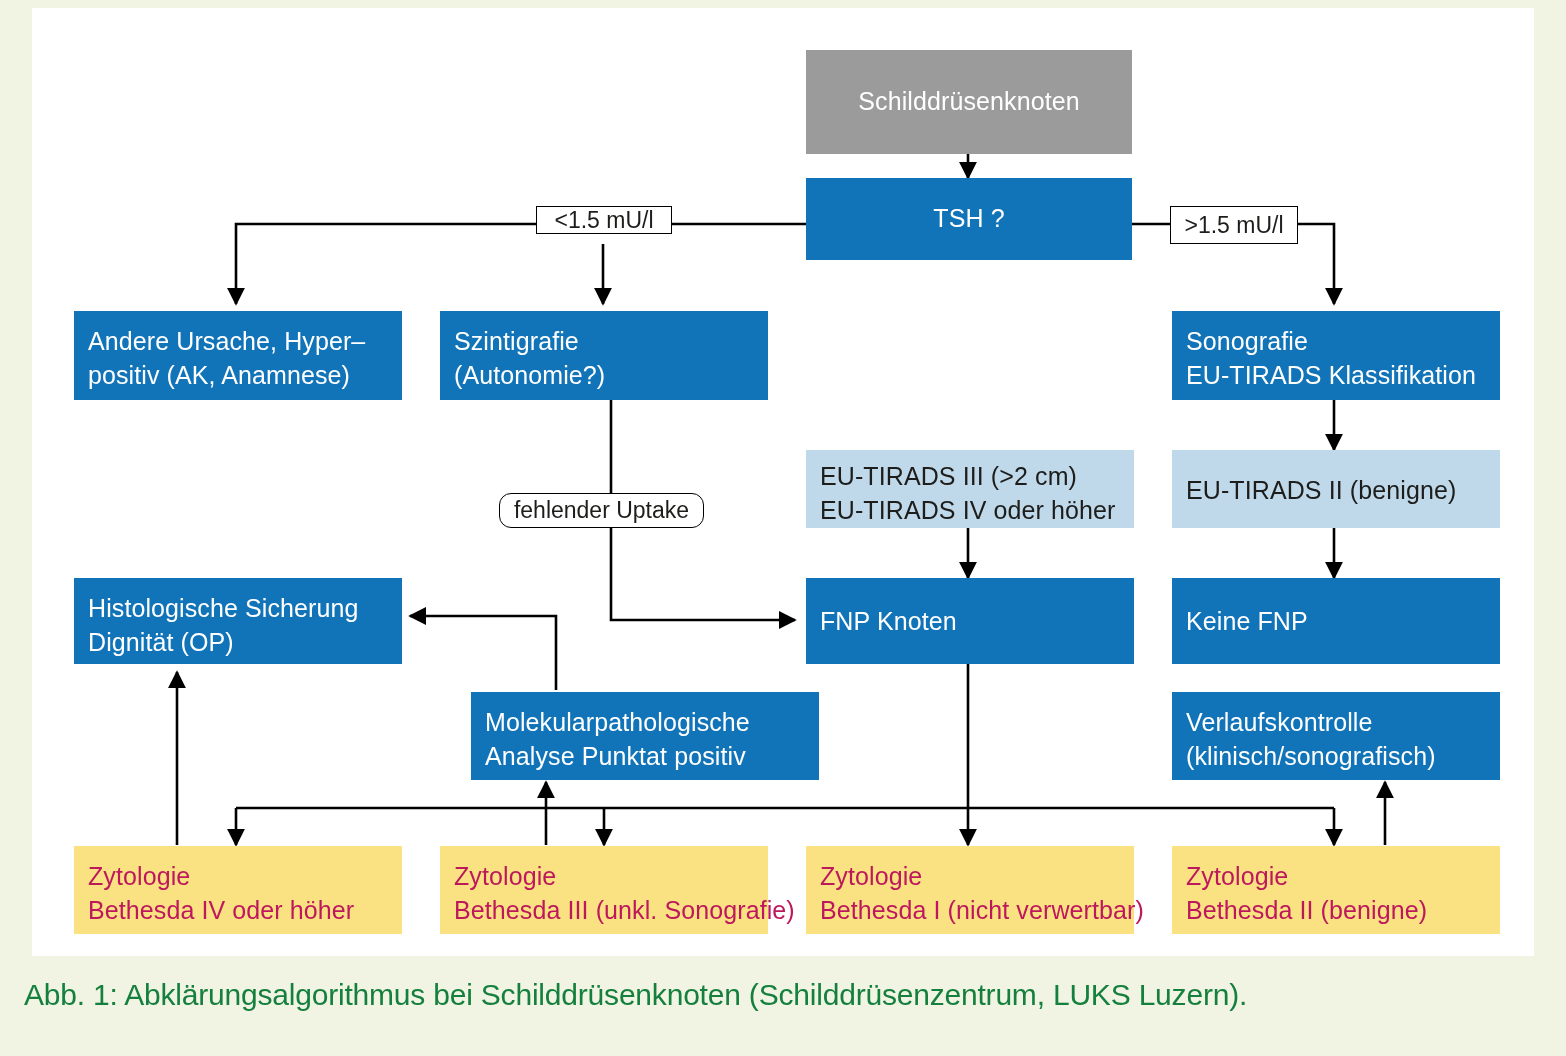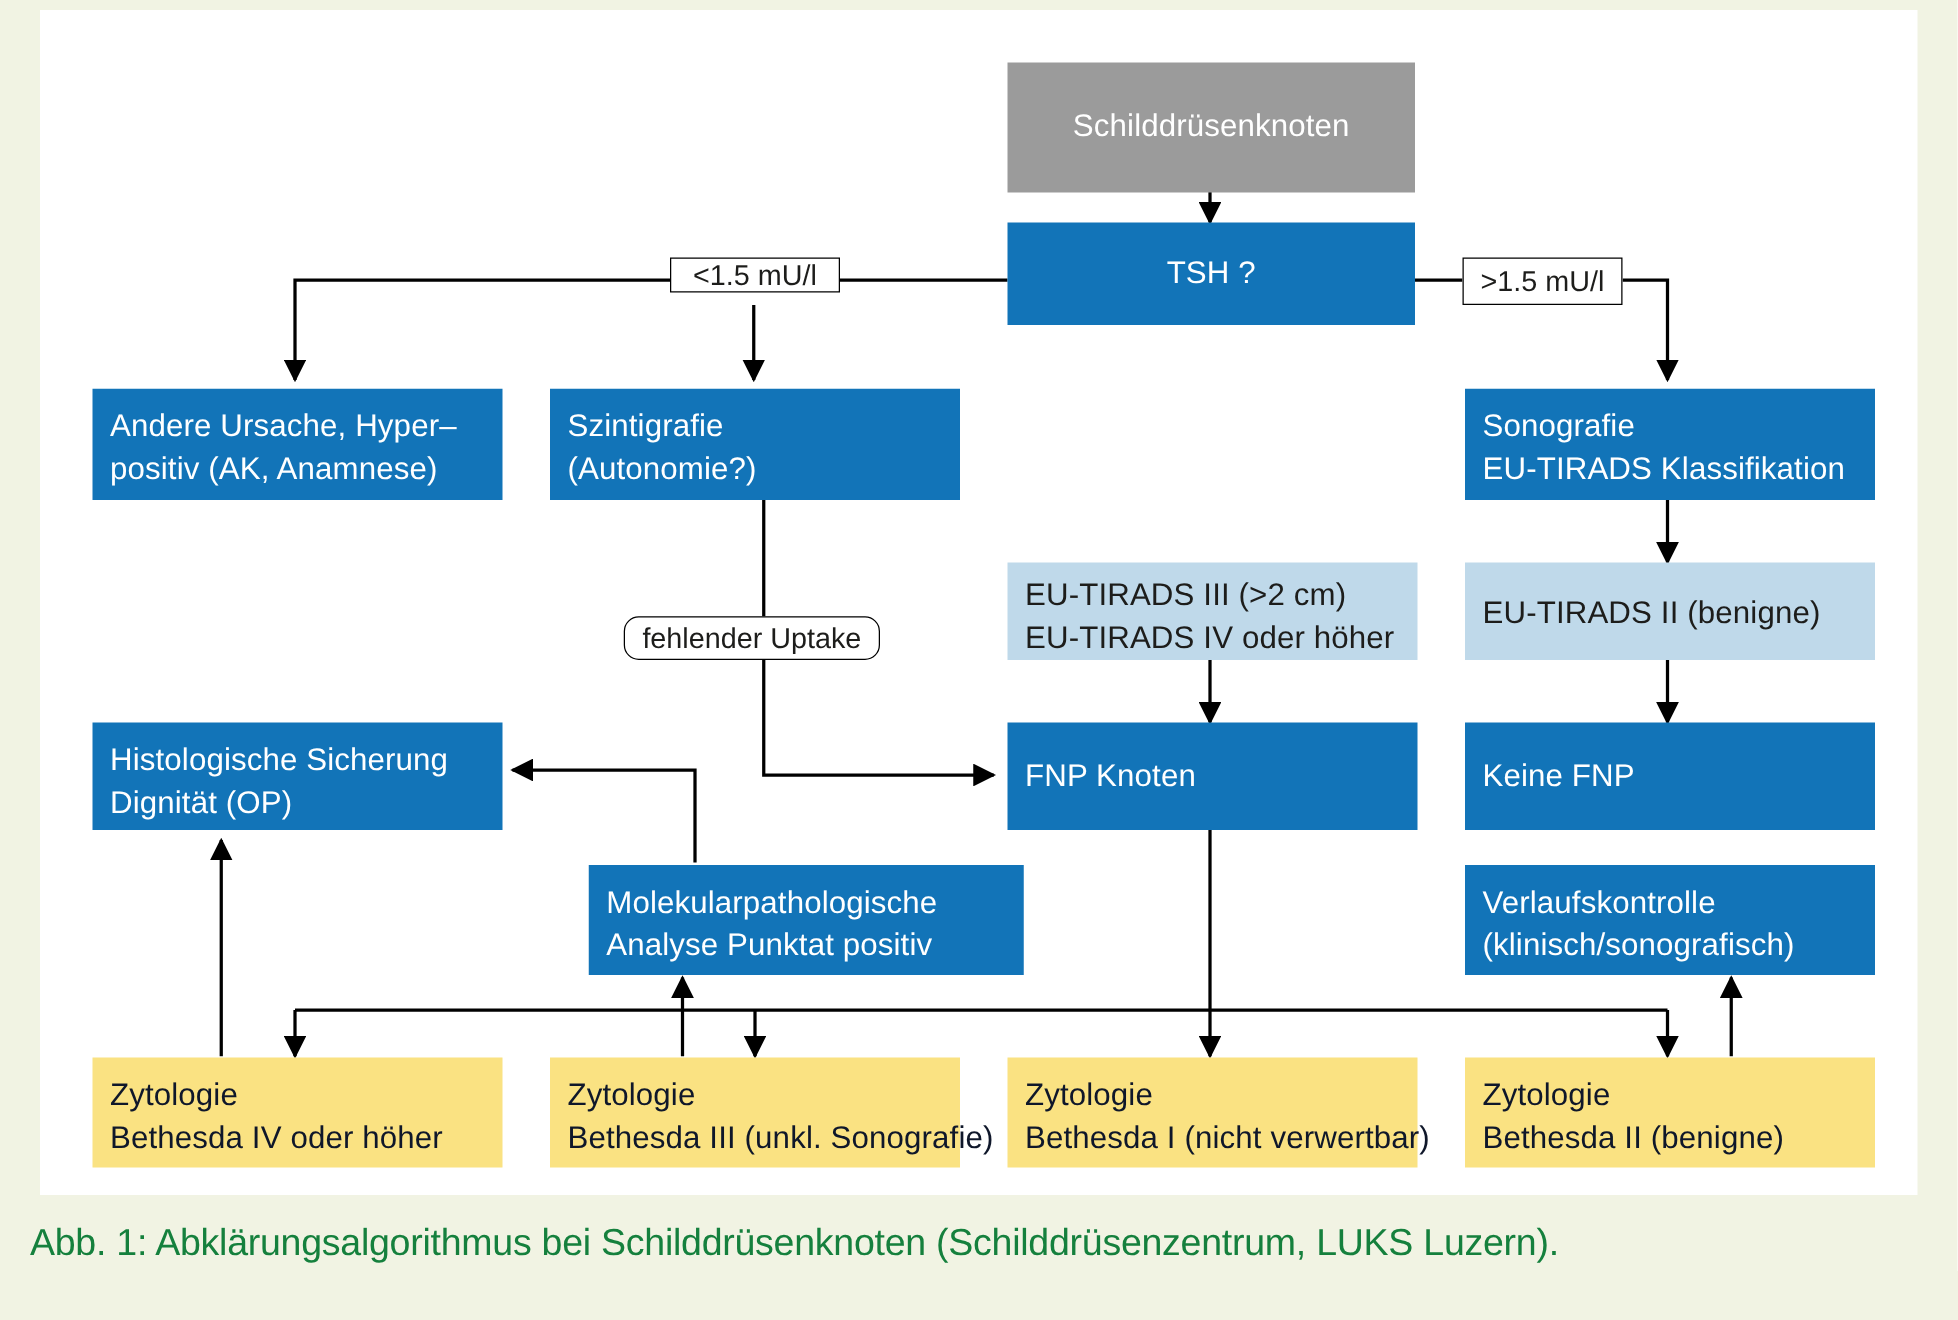--- a/index.html
+++ b/index.html
@@ -26,21 +26,21 @@
     padding:14px 14px 10px 14px;
     line-height:1.34;
     font-size:25px;
     letter-spacing:.1px;
   }
   .box .ln{display:block;white-space:nowrap;}
 
   .b-gray{background:#9b9b9b;color:#ffffff;}
   .b-blue{background:#1274b8;color:#ffffff;}
   .b-lblue{background:#bfd9ea;color:#1d1d1b;}
-  .b-yellow{background:#fae282;color:#0f172a;}
+  .b-yellow{background:#fae282;color:#be185d;}
 
   .b-gray.center,.b-blue.center{
     display:flex;align-items:center;justify-content:center;padding:0;
   }
 
   
   .chip{
     position:absolute;
     background:#ffffff;
     border:1.6px solid #000000;

